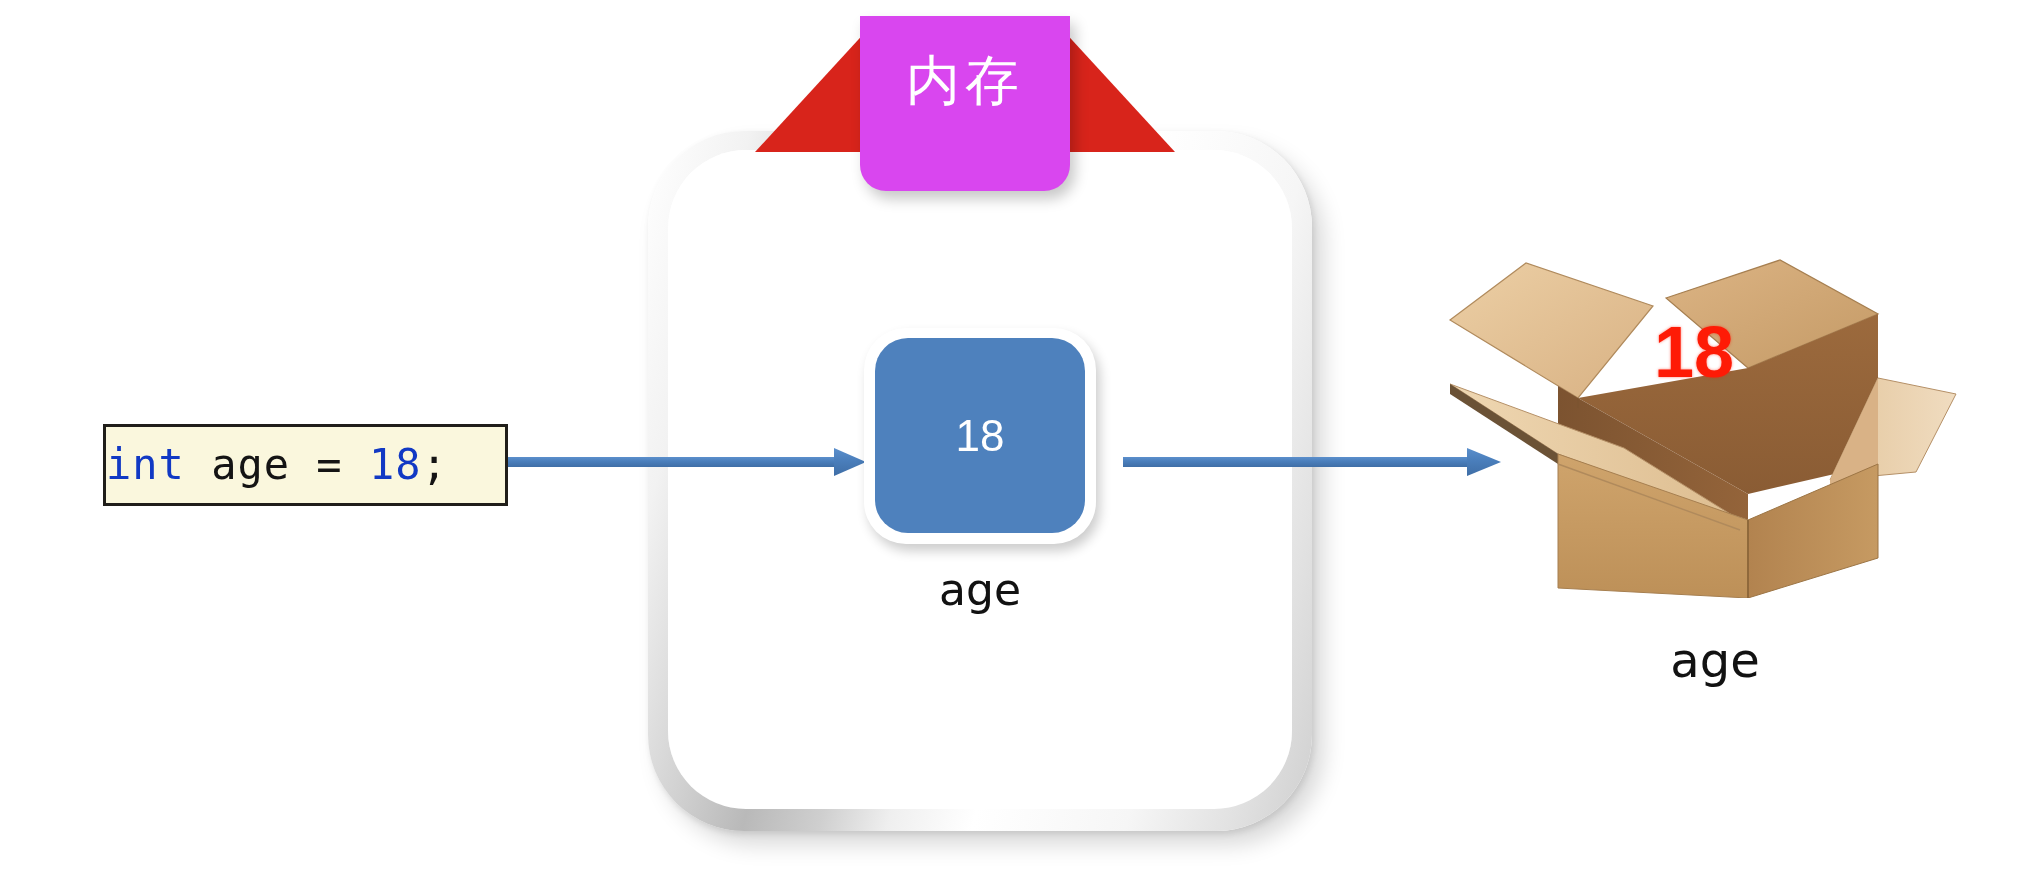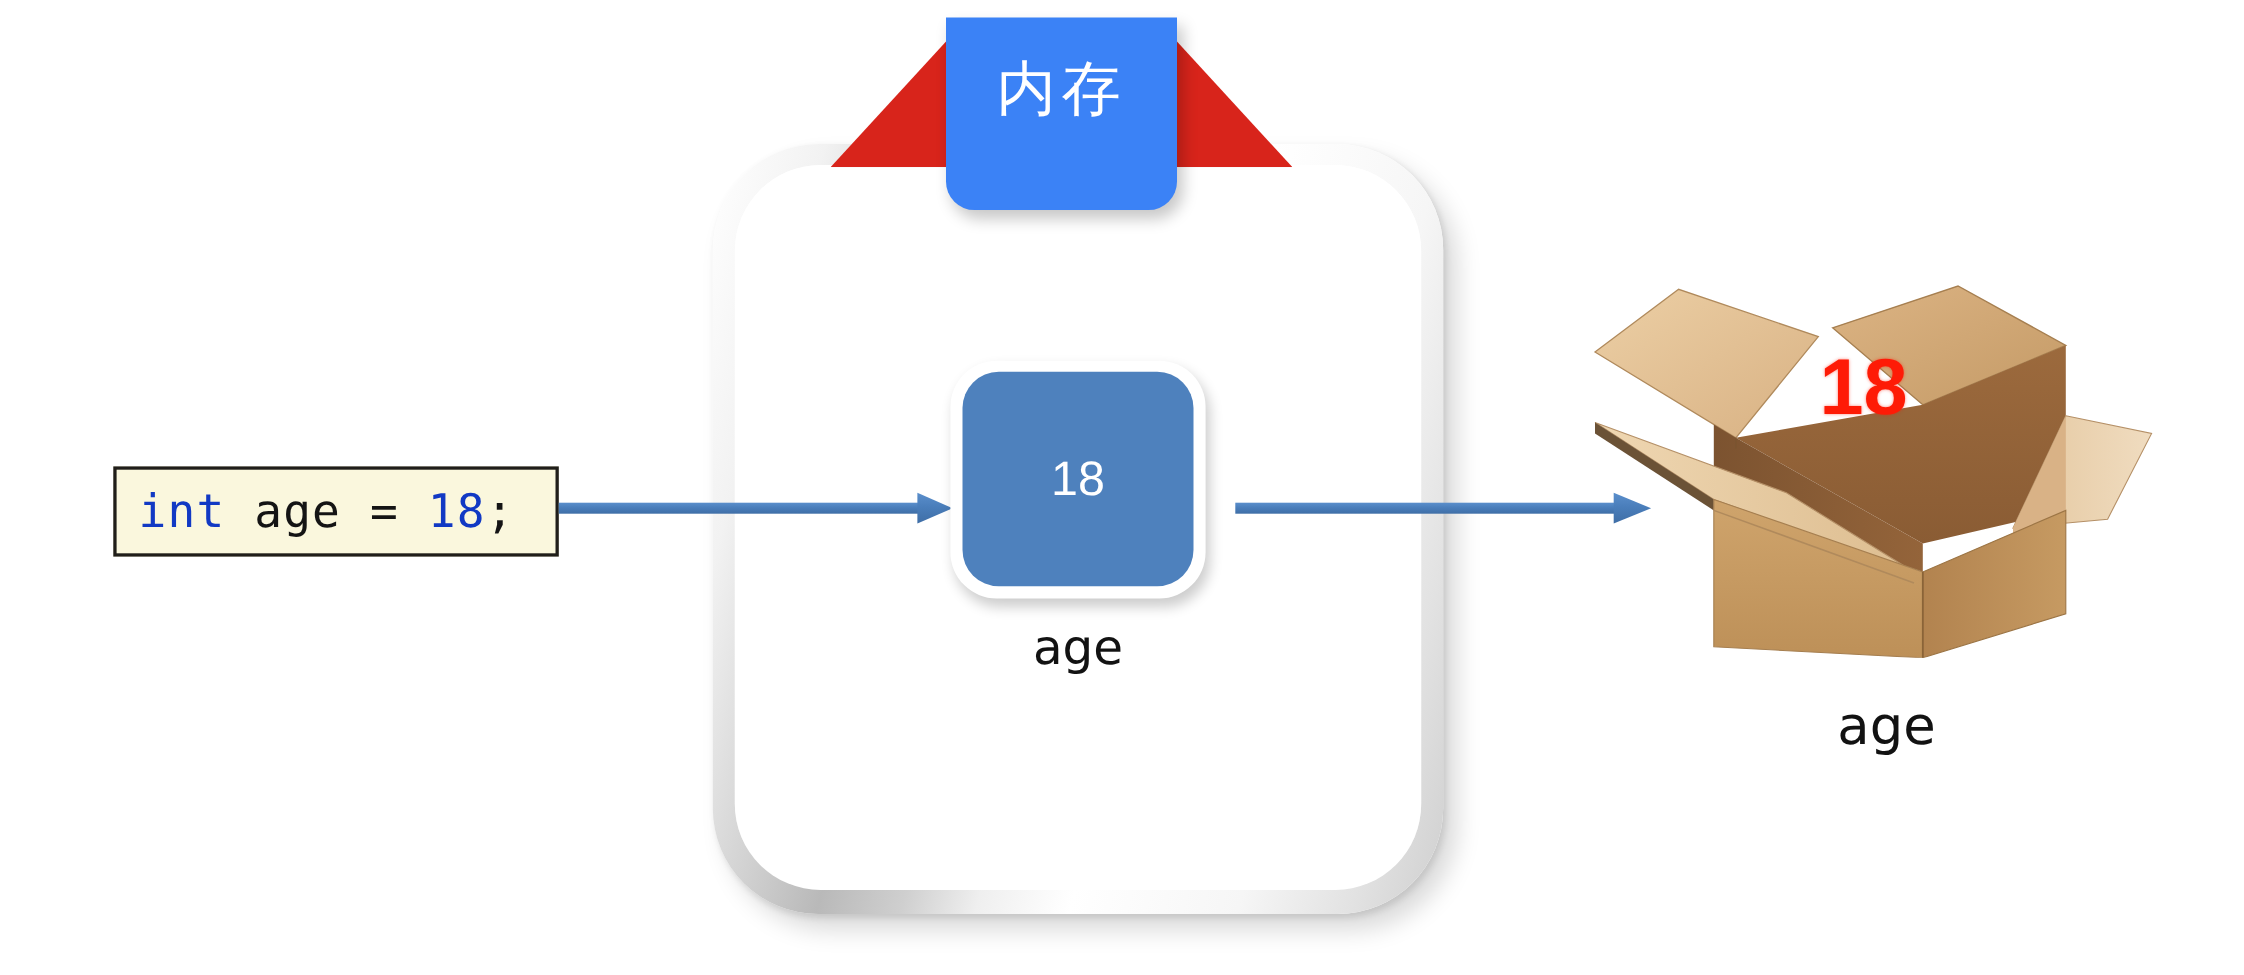--- a/index.html
+++ b/index.html
@@ -24,21 +24,20 @@
     position: absolute;
     left: 103px;
     top: 424px;
     width: 405px;
     height: 82px;
     background: #faf7dd;
     border: 3px solid #201e1a;
     box-sizing: border-box;
     display: flex;
     align-items: center;
-    padding-left: 20px;
   }
   .code-text {
     font-family: "DejaVu Sans Mono", "Liberation Mono", monospace;
     font-size: 42px;
     letter-spacing: 1px;
     white-space: pre;
     line-height: 1;
   }
   .tok-kw { color: #1139c4; }
   .tok-id { color: #141414; }
@@ -105,21 +104,21 @@
     right: 0px;
     clip-path: polygon(0% 0%, 100% 100%, 0% 100%);
     filter: drop-shadow(0 2px 2px rgba(0,0,0,0.20));
   }
   .ribbon-panel {
     position: absolute;
     left: 105px;
     top: 0px;
     width: 210px;
     height: 175px;
-    background: #3b82f6;
+    background: #d946ef;
     border-radius: 0 0 26px 26px;
     box-shadow: 5px 8px 14px rgba(0,0,0,0.22);
     display: flex;
     align-items: flex-start;
     justify-content: center;
   }
   .ribbon-label {
     margin-top: 38px;
     color: #ffffff;
     font-size: 54px;

